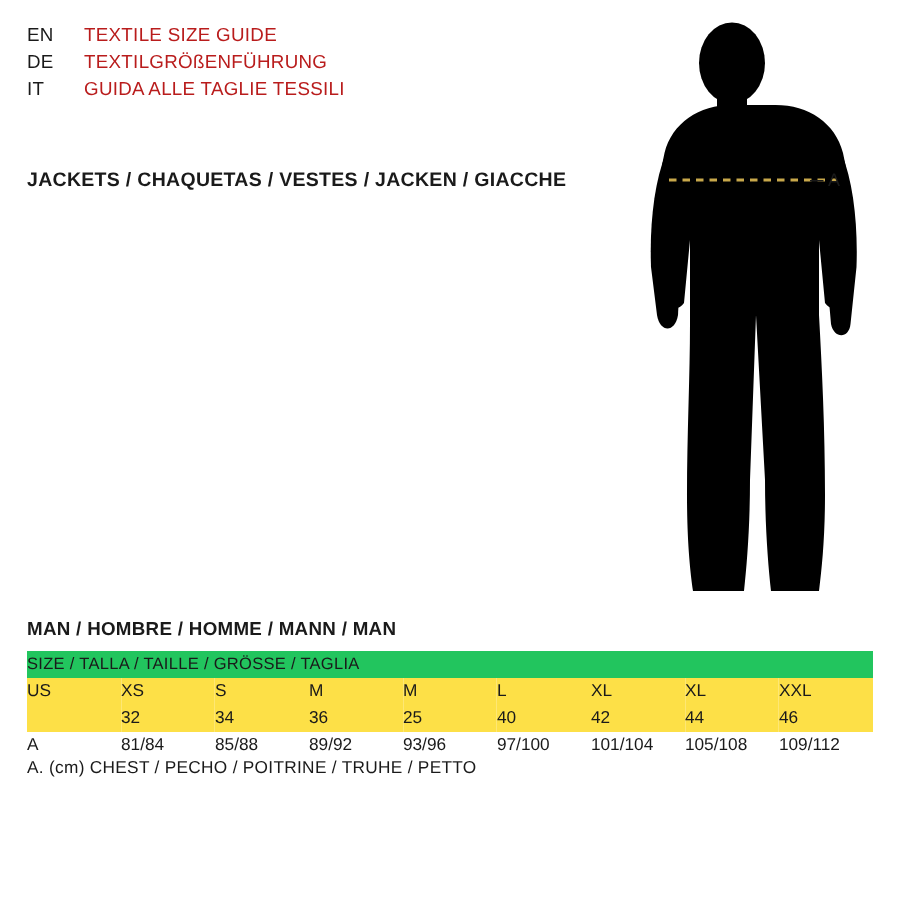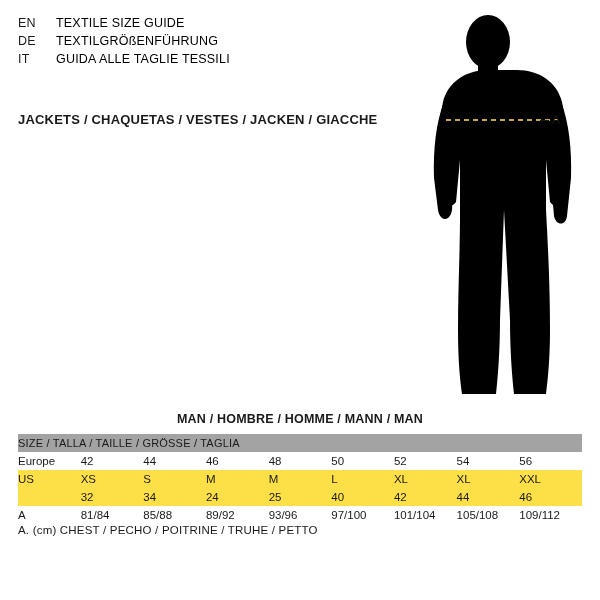--- a/index.html
+++ b/index.html
@@ -35,21 +35,21 @@
     line-height: 18px;
     font-size: 12.5px;
     letter-spacing: 0.2px;
   }
   .lang-code {
     width: 38px;
     flex: 0 0 38px;
     color: #1a1a1a;
   }
   .lang-text {
-    color: #000000;
+    color: #b91c1c;
     white-space: nowrap;
   }
 
   
   .categories {
     position: absolute;
     top: 110px;
     left: 18px;
     width: 420px;
   }
@@ -97,37 +97,36 @@
     top: 412px;
     left: 18px;
     width: 564px;
   }
   .man-title {
     font-size: 12.5px;
     font-weight: bold;
     letter-spacing: 0.2px;
     margin-bottom: 8px;
     white-space: nowrap;
-    text-align: center;
   }
   table.size-table {
     border-collapse: collapse;
     width: 564px;
     font-size: 11.5px;
     table-layout: fixed;
   }
   table.size-table td {
     padding: 0;
     height: 18px;
     line-height: 18px;
     vertical-align: middle;
     color: #1a1a1a;
   }
   .row-head td {
-    background: #a3a3a3;
+    background: #22c55e;
     font-size: 11px;
     letter-spacing: 0.2px;
     padding-left: 2px;
   }
   .row-alt td {
     background: #fde047;
   }
   .row-plain td {
     background: #ffffff;
   }
@@ -214,47 +213,36 @@
     <div class="measure-label">A</div>
   </div>
 
   <div class="table-section">
     <div class="man-title">MAN / HOMBRE / HOMME / MANN / MAN</div>
     <table class="size-table">
       <tbody>
           <tr class="row-head">
         <td colspan="9">SIZE / TALLA / TAILLE / GRÖSSE / TAGLIA</td>
       </tr>
-      <tr class="row-plain">
-        <td class="col-label">Europe</td>
-        <td class="col-val">42</td>
-        <td class="col-val">44</td>
-        <td class="col-val">46</td>
-        <td class="col-val">48</td>
-        <td class="col-val">50</td>
-        <td class="col-val">52</td>
-        <td class="col-val">54</td>
-        <td class="col-val">56</td>
-      </tr>
       <tr class="row-alt">
         <td class="col-label">US</td>
         <td class="col-val">XS</td>
         <td class="col-val">S</td>
         <td class="col-val">M</td>
         <td class="col-val">M</td>
         <td class="col-val">L</td>
         <td class="col-val">XL</td>
         <td class="col-val">XL</td>
         <td class="col-val">XXL</td>
       </tr>
       <tr class="row-alt">
         <td class="col-label"></td>
         <td class="col-val">32</td>
         <td class="col-val">34</td>
-        <td class="col-val">24</td>
+        <td class="col-val">36</td>
         <td class="col-val">25</td>
         <td class="col-val">40</td>
         <td class="col-val">42</td>
         <td class="col-val">44</td>
         <td class="col-val">46</td>
       </tr>
       <tr class="row-plain">
         <td class="col-label">A</td>
         <td class="col-val">81/84</td>
         <td class="col-val">85/88</td>

